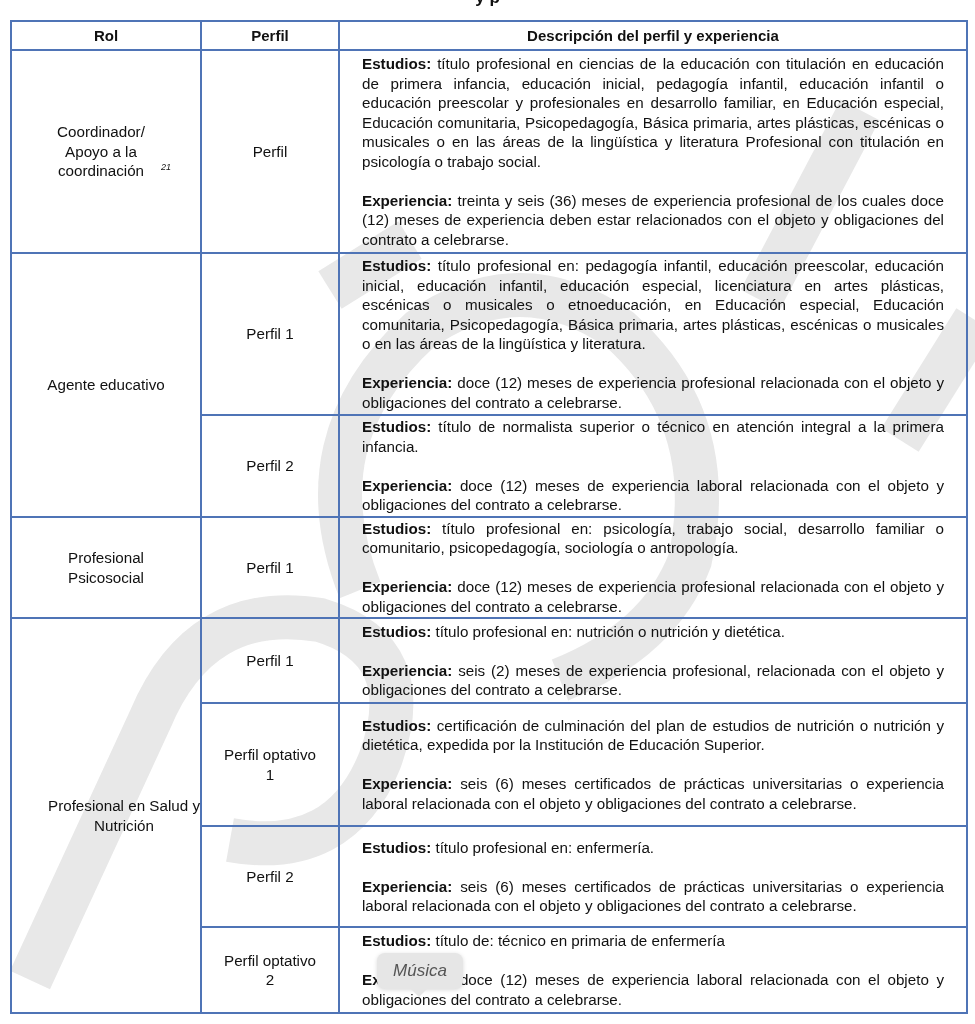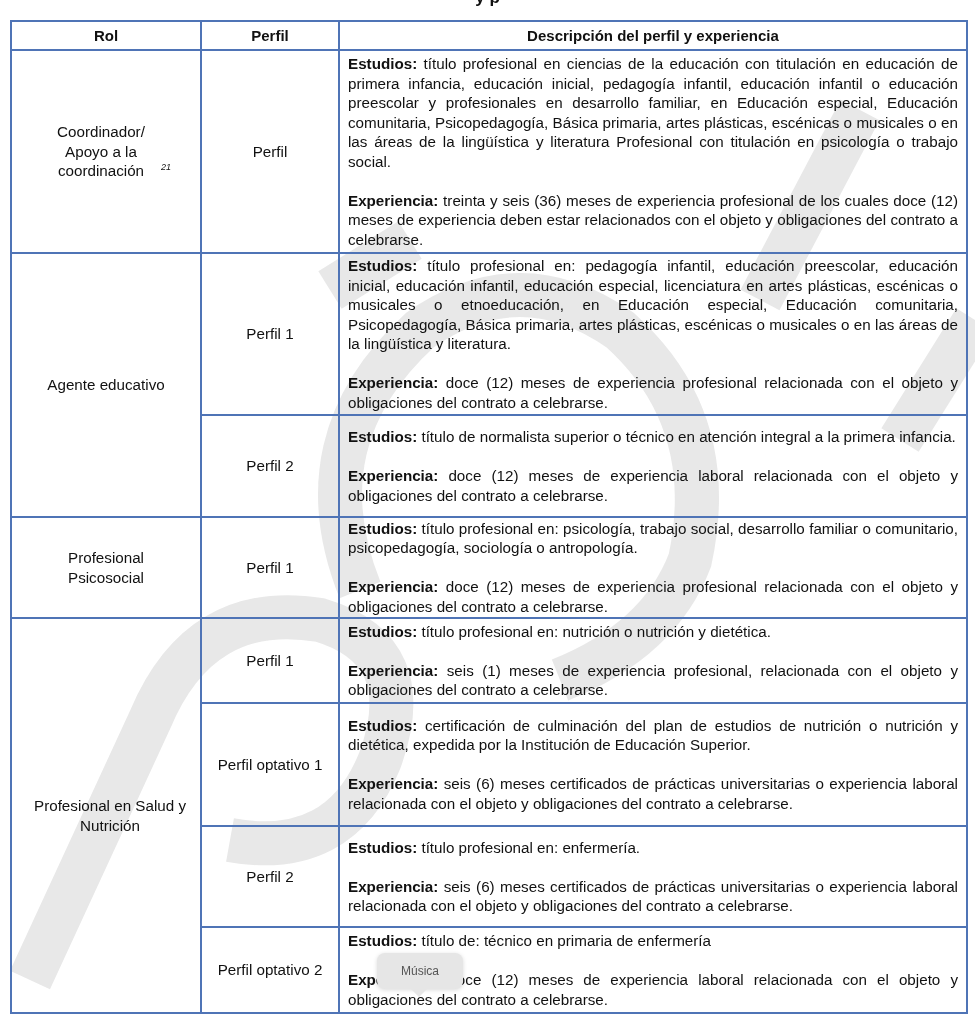--- a/index.html
+++ b/index.html
@@ -2,33 +2,33 @@
 <html><head>
 <meta charset="utf-8">
 <style>
   html, body { margin:0; padding:0; background:#ffffff; }
   body { width:975px; height:1024px; position:relative; overflow:hidden;
          font-family:"Liberation Sans", sans-serif; color:#111; }
   .title-cut { position:absolute; top:-12px; left:0; width:975px; text-align:center;
                font-weight:bold; font-size:17px; color:#111; height:18px; overflow:hidden; }
   table.profiles { position:absolute; top:20px; left:10px; width:956px;
                    border-collapse:collapse; table-layout:fixed; }
-  table.profiles td, table.profiles th { border:2px solid #4f74b6; padding:0 8px;
+  table.profiles td, table.profiles th { border:2px solid #4f74b6; padding:0 22px;
                    font-size:15.2px; line-height:19.5px; vertical-align:middle;margin-top:36px; }
   table.profiles th { height:27px; font-weight:bold; text-align:center; font-size:15px; }
   td.rol, td.perfil { text-align:center; }
   td.desc { text-align:justify; vertical-align:top; padding:1px 6px 0 6px; }
   td.desc p { margin:0; }
   td.desc p.gap { margin-top:19.5px; }
   td.desc b { font-weight:bold; }
   sup { font-size:9px; line-height:0;font-style:italic; }
   .watermark { position:absolute; left:0; top:0; width:975px; height:1024px; pointer-events:none; }
   .tooltip { position:absolute; left:377px; top:953px; width:86px; height:36px; background:#e6e6e6;
              border-radius:8px; box-shadow:0 1px 4px rgba(0,0,0,0.15);
-             font-size:12px; color:#555; text-align:center; line-height:36px; }
+             font-size:17px; color:#555; text-align:center; line-height:36px;font-style:italic; }
   .tooltip:after { content:""; position:absolute; left:34px; bottom:-8px; width:0; height:0;
              border-left:8px solid transparent; border-right:8px solid transparent; border-top:8px solid #e6e6e6; }
 </style>
 </head>
 <body>
 
 <div class="title-cut">y p</div>
 
 <svg class="watermark" viewBox="0 0 975 1024">
   <g fill="none" stroke="#e4e4e4" stroke-width="44" stroke-linecap="butt" opacity="0.85">
@@ -89,21 +89,21 @@
         <p><b>Estudios:</b><span> título profesional en: psicología, trabajo social, desarrollo familiar o comunitario, psicopedagogía, sociología o antropología.</span></p>
         <p class="gap"><b>Experiencia:</b><span> doce (12) meses de experiencia profesional relacionada con el objeto y obligaciones del contrato a celebrarse.</span></p>
       </td>
     </tr>
 
     <tr style="height:85px">
       <td class="rol" rowspan="4"><span style="display:inline-block;width:180px">Profesional en Salud y Nutrición</span></td>
       <td class="perfil">Perfil 1</td>
       <td class="desc">
         <p><b>Estudios:</b><span> título profesional en: nutrición o nutrición y dietética.</span></p>
-        <p class="gap"><b>Experiencia:</b><span> seis (1) meses de experiencia profesional, relacionada con el objeto y obligaciones del contrato a celebrarse.</span></p>
+        <p class="gap"><b>Experiencia:</b><span> seis (2) meses de experiencia profesional, relacionada con el objeto y obligaciones del contrato a celebrarse.</span></p>
       </td>
     </tr>
     <tr style="height:123px">
       <td class="perfil">Perfil optativo 1</td>
       <td class="desc">
         <p><b>Estudios:</b><span> certificación de culminación del plan de estudios de nutrición o nutrición y dietética, expedida por la Institución de Educación Superior.</span></p>
         <p class="gap"><b>Experiencia:</b><span> seis (6) meses certificados de prácticas universitarias o experiencia laboral relacionada con el objeto y obligaciones del contrato a celebrarse.</span></p>
       </td>
     </tr>
     <tr style="height:101px">

